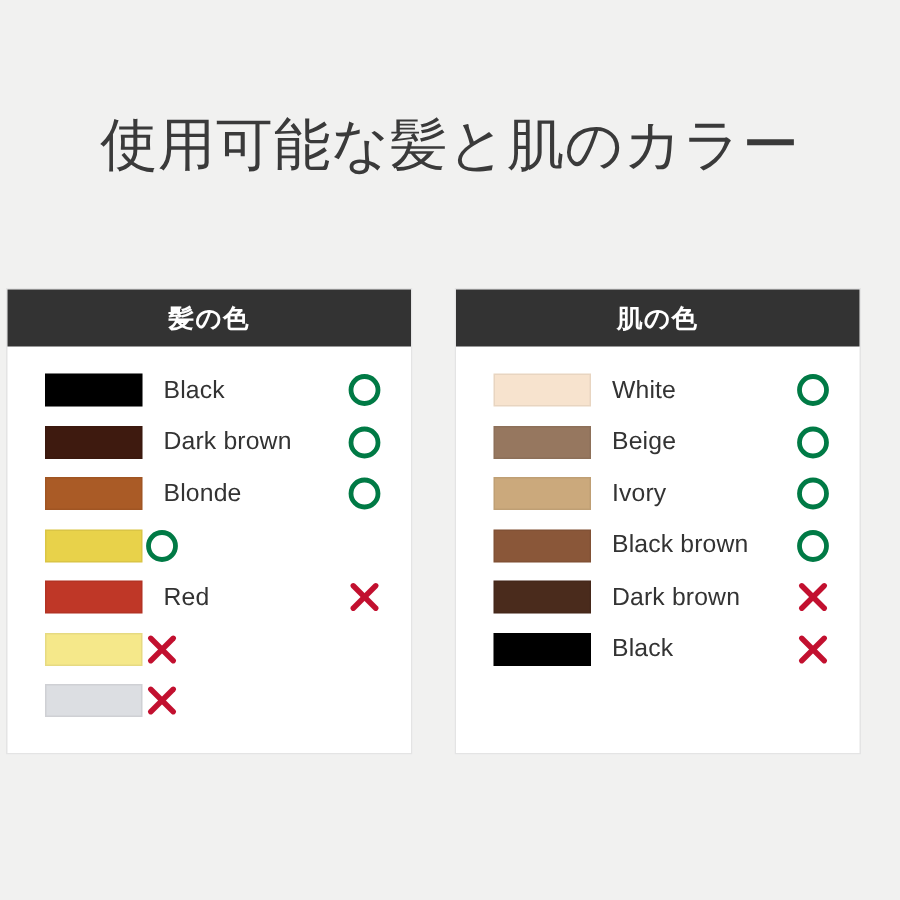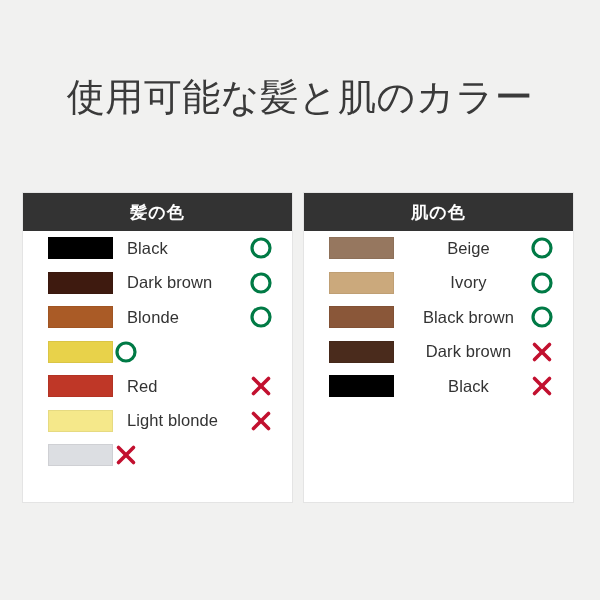--- a/index.html
+++ b/index.html
@@ -37,36 +37,37 @@
   
   .card {
     position: absolute;
     top: 192px;
     width: 271px;
     height: 311px;
     background: #ffffff;
     border: 1px solid #e4e4e4;
     box-sizing: border-box;
   }
-  .card.left  { left: 22px; }
-  .card.right { left: 303px; text-align: center; }
+  .card.left  { left: 4px; }
+  .card.right { left: 303px; }
 
   .card-header {
     height: 38px;
     background: #333333;
     color: #ffffff;
     display: flex;
     align-items: center;
     justify-content: center;
     font-size: 17px;
     font-weight: 700;
     letter-spacing: 1px;
   }
 
   .rows {
+    padding-top: 12px;
   }
 
   .row {
     height: 34.5px;
     display: flex;
     align-items: center;
     padding-left: 25px;
     padding-right: 18px;
     box-sizing: border-box;
   }
@@ -147,21 +148,20 @@
           <div class="row-label">Red</div>
           <div class="mark">
             <svg width="24" height="24" viewBox="0 0 24 24" aria-hidden="true">
               <line x1="4.5" y1="4.5" x2="19.5" y2="19.5" stroke="#c2102f" stroke-width="3.6" stroke-linecap="round"></line>
               <line x1="19.5" y1="4.5" x2="4.5" y2="19.5" stroke="#c2102f" stroke-width="3.6" stroke-linecap="round"></line>
             </svg>
           </div>
         </div>
         <div class="row">
           <div class="swatch" style="background: rgb(245, 232, 138);"></div>
-          <div class="row-label">Light blonde</div>
           <div class="mark">
             <svg width="24" height="24" viewBox="0 0 24 24" aria-hidden="true">
               <line x1="4.5" y1="4.5" x2="19.5" y2="19.5" stroke="#c2102f" stroke-width="3.6" stroke-linecap="round"></line>
               <line x1="19.5" y1="4.5" x2="4.5" y2="19.5" stroke="#c2102f" stroke-width="3.6" stroke-linecap="round"></line>
             </svg>
           </div>
         </div>
         <div class="row">
           <div class="swatch" style="background: rgb(220, 222, 226);"></div>
           <div class="mark">
@@ -171,20 +171,29 @@
             </svg>
           </div>
         </div>
       </div>
   </div>
 
   <div class="card right">
     <div class="card-header">肌の色</div>
     <div class="rows">
         <div class="row">
+          <div class="swatch" style="background: rgb(247, 227, 206);"></div>
+          <div class="row-label">White</div>
+          <div class="mark">
+            <svg width="24" height="24" viewBox="0 0 24 24" aria-hidden="true">
+              <circle cx="12" cy="12" r="9" fill="none" stroke="#007a45" stroke-width="3.2"></circle>
+            </svg>
+          </div>
+        </div>
+        <div class="row">
           <div class="swatch" style="background: rgb(150, 119, 95);"></div>
           <div class="row-label">Beige</div>
           <div class="mark">
             <svg width="24" height="24" viewBox="0 0 24 24" aria-hidden="true">
               <circle cx="12" cy="12" r="9" fill="none" stroke="#007a45" stroke-width="3.2"></circle>
             </svg>
           </div>
         </div>
         <div class="row">
           <div class="swatch" style="background: rgb(203, 169, 124);"></div>

